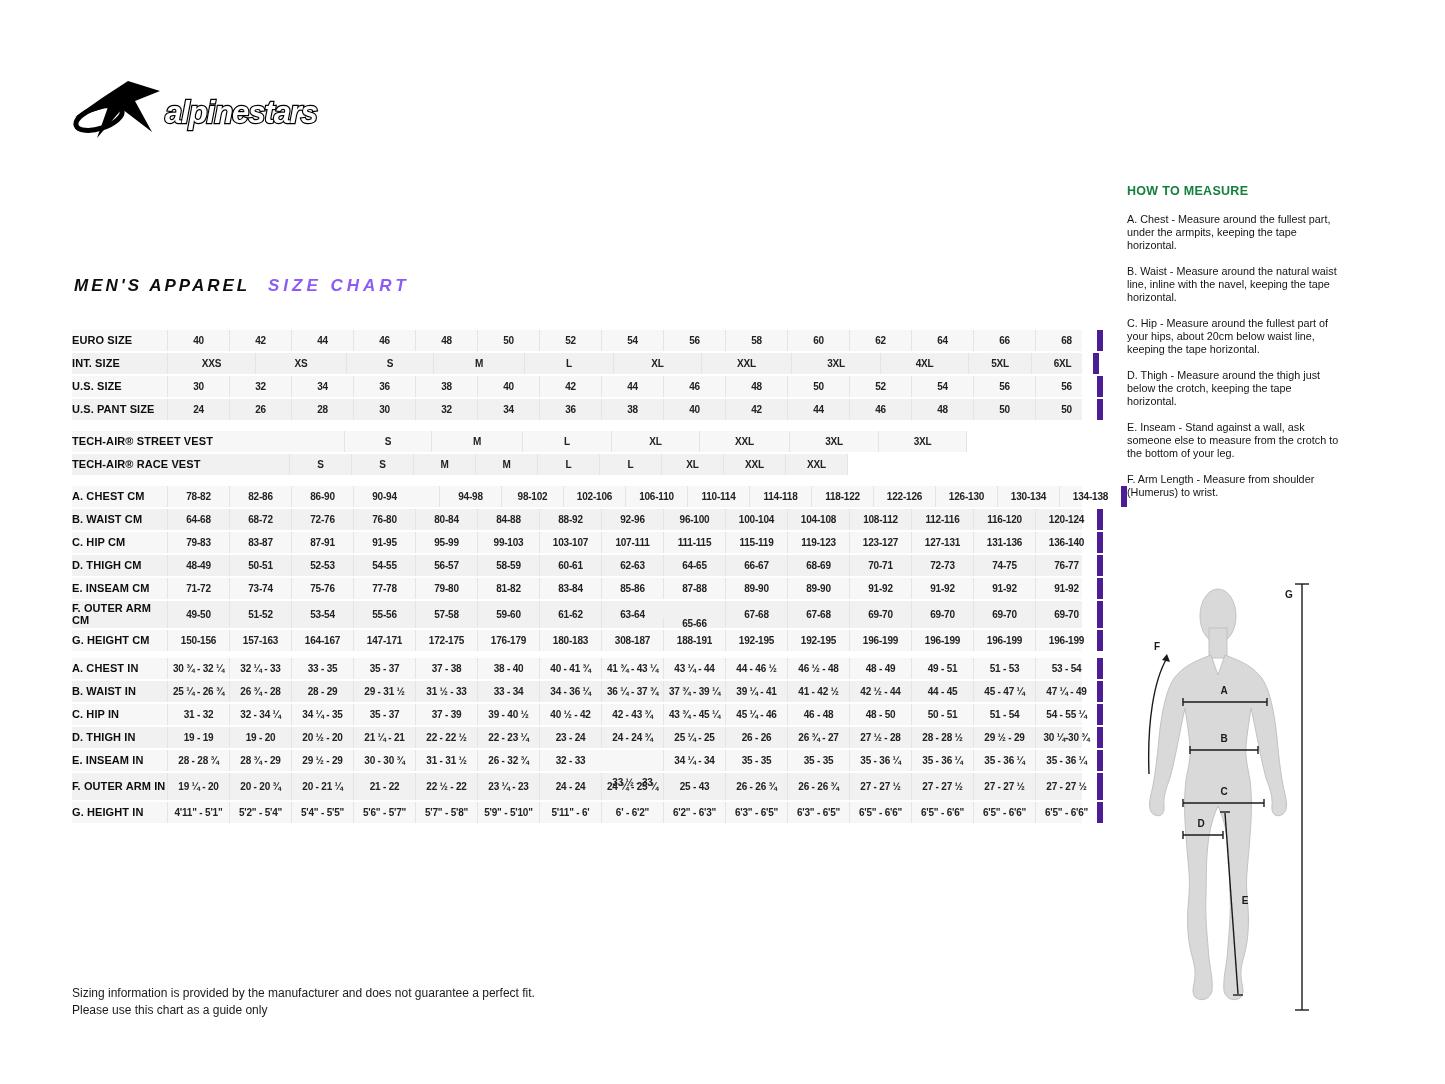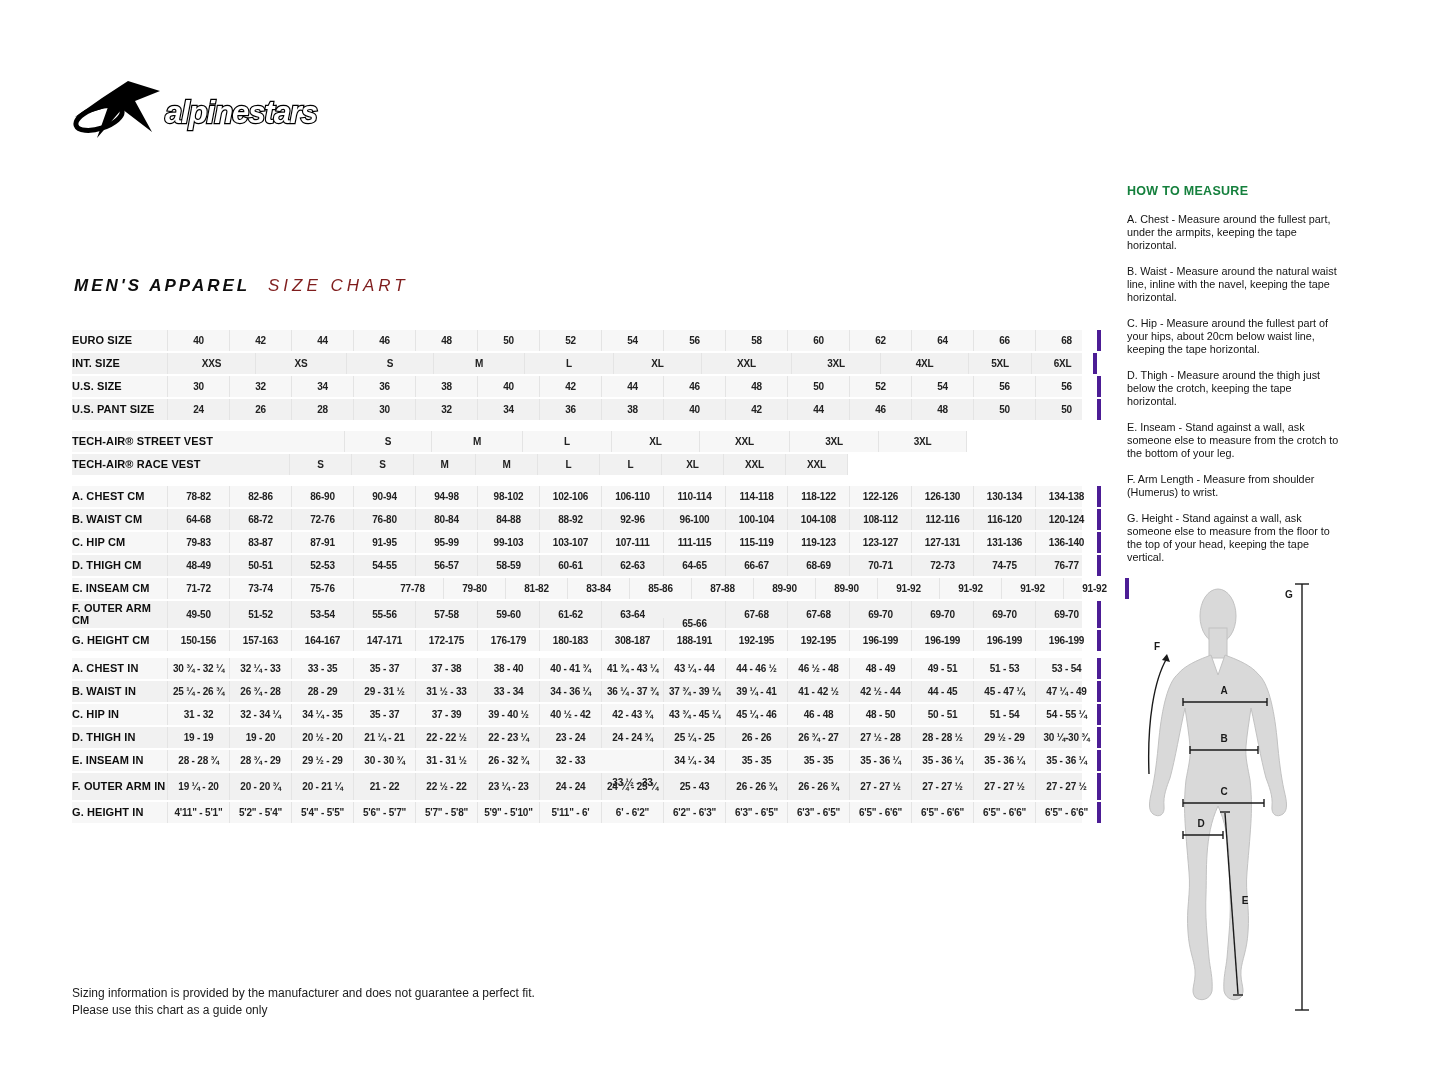--- a/index.html
+++ b/index.html
@@ -4,39 +4,39 @@
 <style>
   html,body{margin:0;padding:0;background:#fff;}
   #page{position:relative;width:1445px;height:1084px;background:#ffffff;overflow:hidden;
         font-family:"Liberation Sans",sans-serif;color:#111;}
   
   #logo{position:absolute;left:72px;top:80px;}
   
   #title{position:absolute;left:74px;top:276px;font-style:italic;font-size:17px;
          letter-spacing:3px;white-space:nowrap;}
   #title .t1{font-weight:bold;color:#0d0d0d;}
-  #title .t2{font-weight:400;color:#7f1d1d;letter-spacing:4px;margin-left:10px;}
+  #title .t2{font-weight:700;color:#8b5cf6;letter-spacing:4px;margin-left:10px;}
   
   #table{position:absolute;left:72px;top:330px;width:1010px;}
   .tsection{margin-bottom:11px;}
   .tsection.sec-cm{margin-bottom:7px;}
   .tsection.sec-in{margin-bottom:0;}
   .trow{display:flex;height:21px;margin-bottom:2px;background:#f7f7f7;align-items:stretch;}
   .trow.alt{background:#f1f1f1;}
   .trow.tall{height:27px;}
   .tlabel{width:95px;flex:none;display:flex;align-items:center;font-weight:bold;
           font-size:11px;line-height:11.5px;color:#0d0d0d;white-space:nowrap;overflow:visible;
           letter-spacing:0.1px;}
   .trow.wrap .tlabel{white-space:normal;}
   .tcell{flex:none;display:flex;align-items:center;justify-content:center;
          font-size:10px;font-weight:bold;color:#222;border-left:1px solid #e4e4e4;
          letter-spacing:-0.2px;white-space:nowrap;}
   .tlead{flex:none;}
   .ttrail{flex:none;background:#ffffff;border-left:1px solid #e4e4e4;}
-  .tcell.rt{border-right:4px solid #4c1d95;}
+  .tcell.rt{border-right:6px solid #4c1d95;}
   
   #howto{position:absolute;left:1127px;top:184px;width:215px;}
   #howto h3{margin:0 0 15px 0;font-size:12.5px;letter-spacing:0.3px;color:#15803d;}
   #howto p{margin:0 0 13px 0;font-size:10.8px;line-height:13px;color:#141414;}
   
   #figure{position:absolute;left:1140px;top:572px;}
   
   #footer{position:absolute;left:72px;top:985px;font-size:12px;line-height:17px;color:#1a1a1a;}
 </style>
 </head>
@@ -156,21 +156,21 @@
           <div class="ttrail" style="width: 244px;"></div>
         </div>
       </div>
       <div class="tsection sec-cm">
         <div class="trow">
           <div class="tlabel">A. CHEST CM</div>
           <div class="tcell" style="width: 61px;">78-82</div>
           <div class="tcell" style="width: 61px;">82-86</div>
           <div class="tcell" style="width: 61px;">86-90</div>
           <div class="tcell" style="width: 61px;">90-94</div>
-          <div class="tcell" style="width: 61px;">94-98</div>
+          <div class="tcell" style="width: 61px; margin-left: 24px;">94-98</div>
           <div class="tcell" style="width: 61px;">98-102</div>
           <div class="tcell" style="width: 61px;">102-106</div>
           <div class="tcell" style="width: 61px;">106-110</div>
           <div class="tcell" style="width: 61px;">110-114</div>
           <div class="tcell" style="width: 61px;">114-118</div>
           <div class="tcell" style="width: 61px;">118-122</div>
           <div class="tcell" style="width: 61px;">122-126</div>
           <div class="tcell" style="width: 61px;">126-130</div>
           <div class="tcell" style="width: 61px;">130-134</div>
           <div class="tcell rt" style="width: 61px;">134-138</div>
@@ -227,21 +227,21 @@
           <div class="tcell" style="width: 61px;">70-71</div>
           <div class="tcell" style="width: 61px;">72-73</div>
           <div class="tcell" style="width: 61px;">74-75</div>
           <div class="tcell rt" style="width: 61px;">76-77</div>
         </div>
         <div class="trow">
           <div class="tlabel">E. INSEAM CM</div>
           <div class="tcell" style="width: 61px;">71-72</div>
           <div class="tcell" style="width: 61px;">73-74</div>
           <div class="tcell" style="width: 61px;">75-76</div>
-          <div class="tcell" style="width: 61px; padding-left: 28px;">77-78</div>
+          <div class="tcell" style="width: 61px;">77-78</div>
           <div class="tcell" style="width: 61px;">79-80</div>
           <div class="tcell" style="width: 61px;">81-82</div>
           <div class="tcell" style="width: 61px;">83-84</div>
           <div class="tcell" style="width: 61px;">85-86</div>
           <div class="tcell" style="width: 61px;">87-88</div>
           <div class="tcell" style="width: 61px;">89-90</div>
           <div class="tcell" style="width: 61px;">89-90</div>
           <div class="tcell" style="width: 61px;">91-92</div>
           <div class="tcell" style="width: 61px;">91-92</div>
           <div class="tcell" style="width: 61px;">91-92</div>
@@ -416,21 +416,20 @@
 
   <div id="howto">
     <h3>HOW TO MEASURE</h3>
     <div id="howto-items">
         <p>A. Chest - Measure around the fullest part, under the armpits, keeping the tape horizontal.</p>
         <p>B. Waist - Measure around the natural waist line, inline with the navel, keeping the tape horizontal.</p>
         <p>C. Hip - Measure around the fullest part of your hips, about 20cm below waist line, keeping the tape horizontal.</p>
         <p>D. Thigh - Measure around the thigh just below the crotch, keeping the tape horizontal.</p>
         <p>E. Inseam - Stand against a wall, ask someone else to measure from the crotch to the bottom of your leg.</p>
         <p>F. Arm Length - Measure from shoulder (Humerus) to wrist.</p>
-        <p>G. Height - Stand against a wall, ask someone else to measure from the floor to the top of your head, keeping the tape vertical.</p>
       </div>
   </div>
 
   <svg id="figure" width="300" height="450" viewBox="0 0 300 450">
     <g fill="#d9d9d9" stroke="#c2c2c2" stroke-width="1">
       <ellipse cx="78" cy="44" rx="18" ry="27"></ellipse>
       <rect x="69" y="56" width="18" height="30"></rect>
       <path d="M38,102
         C44,94 58,88 66,85 L71,83 L78,103 L85,83 L90,85
         C98,88 112,94 118,102

